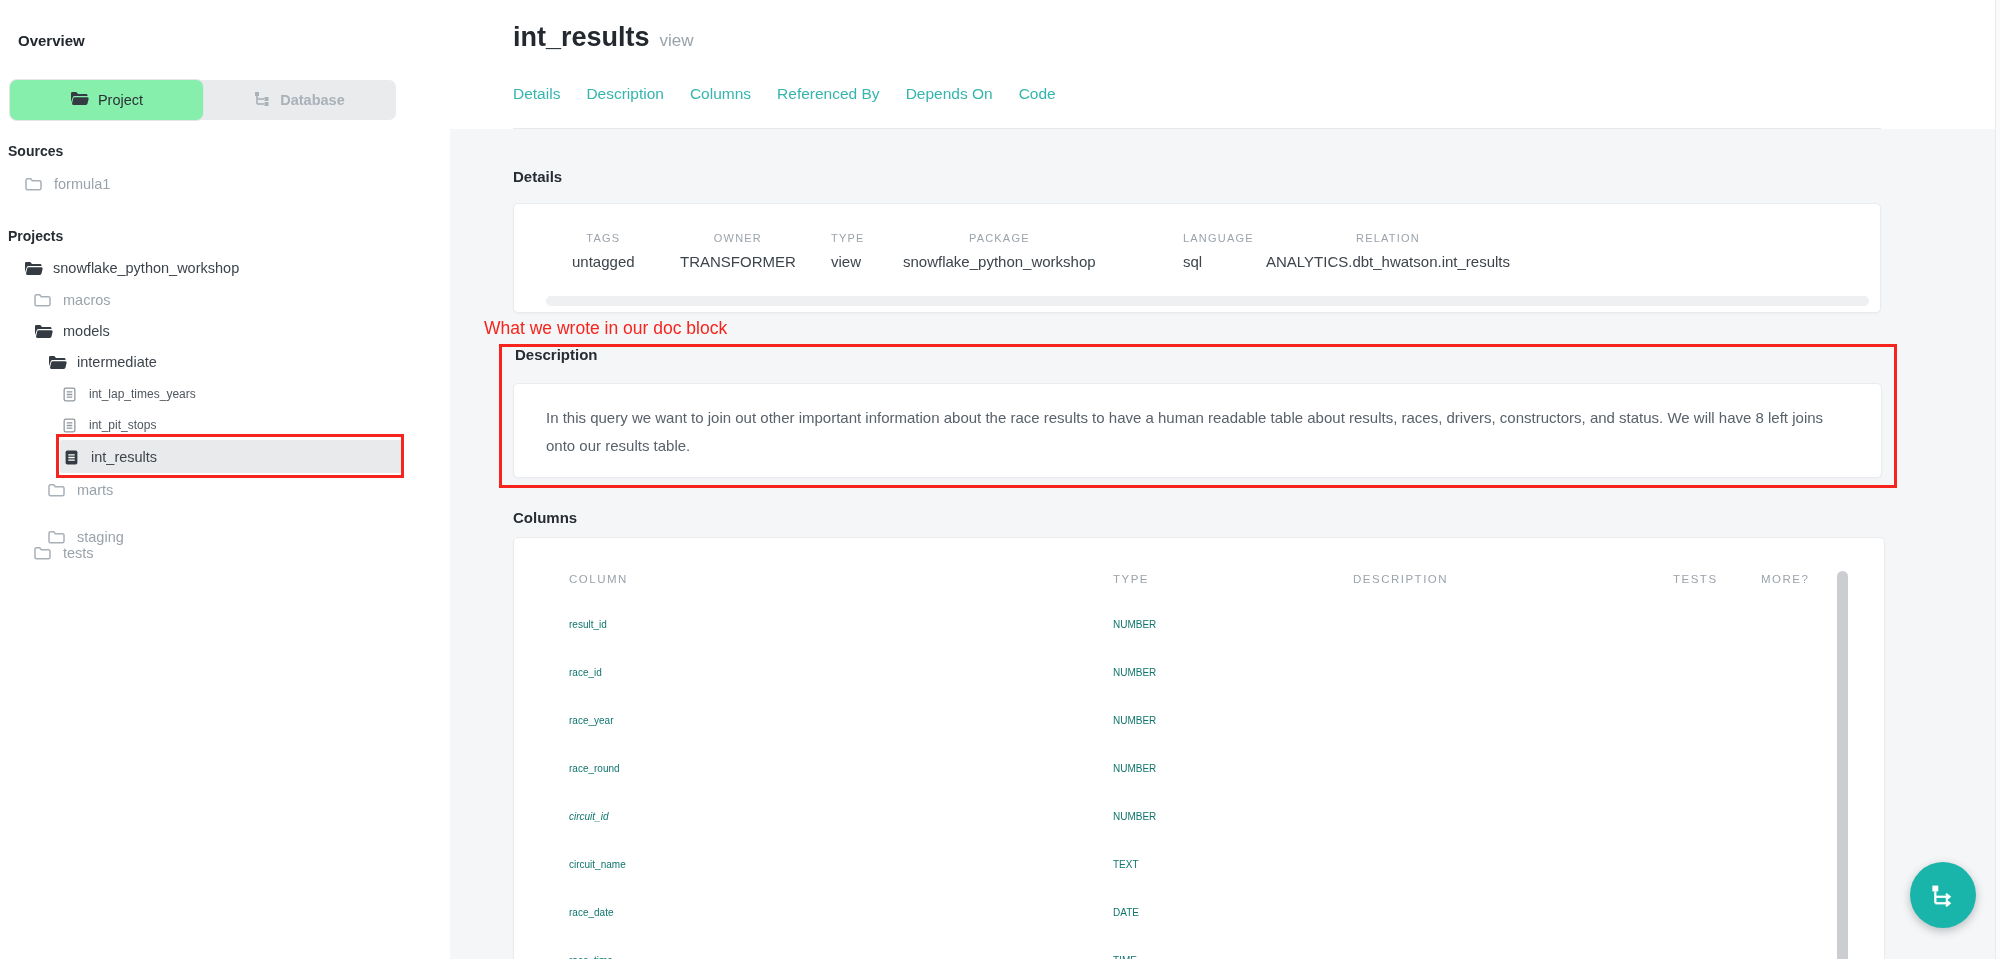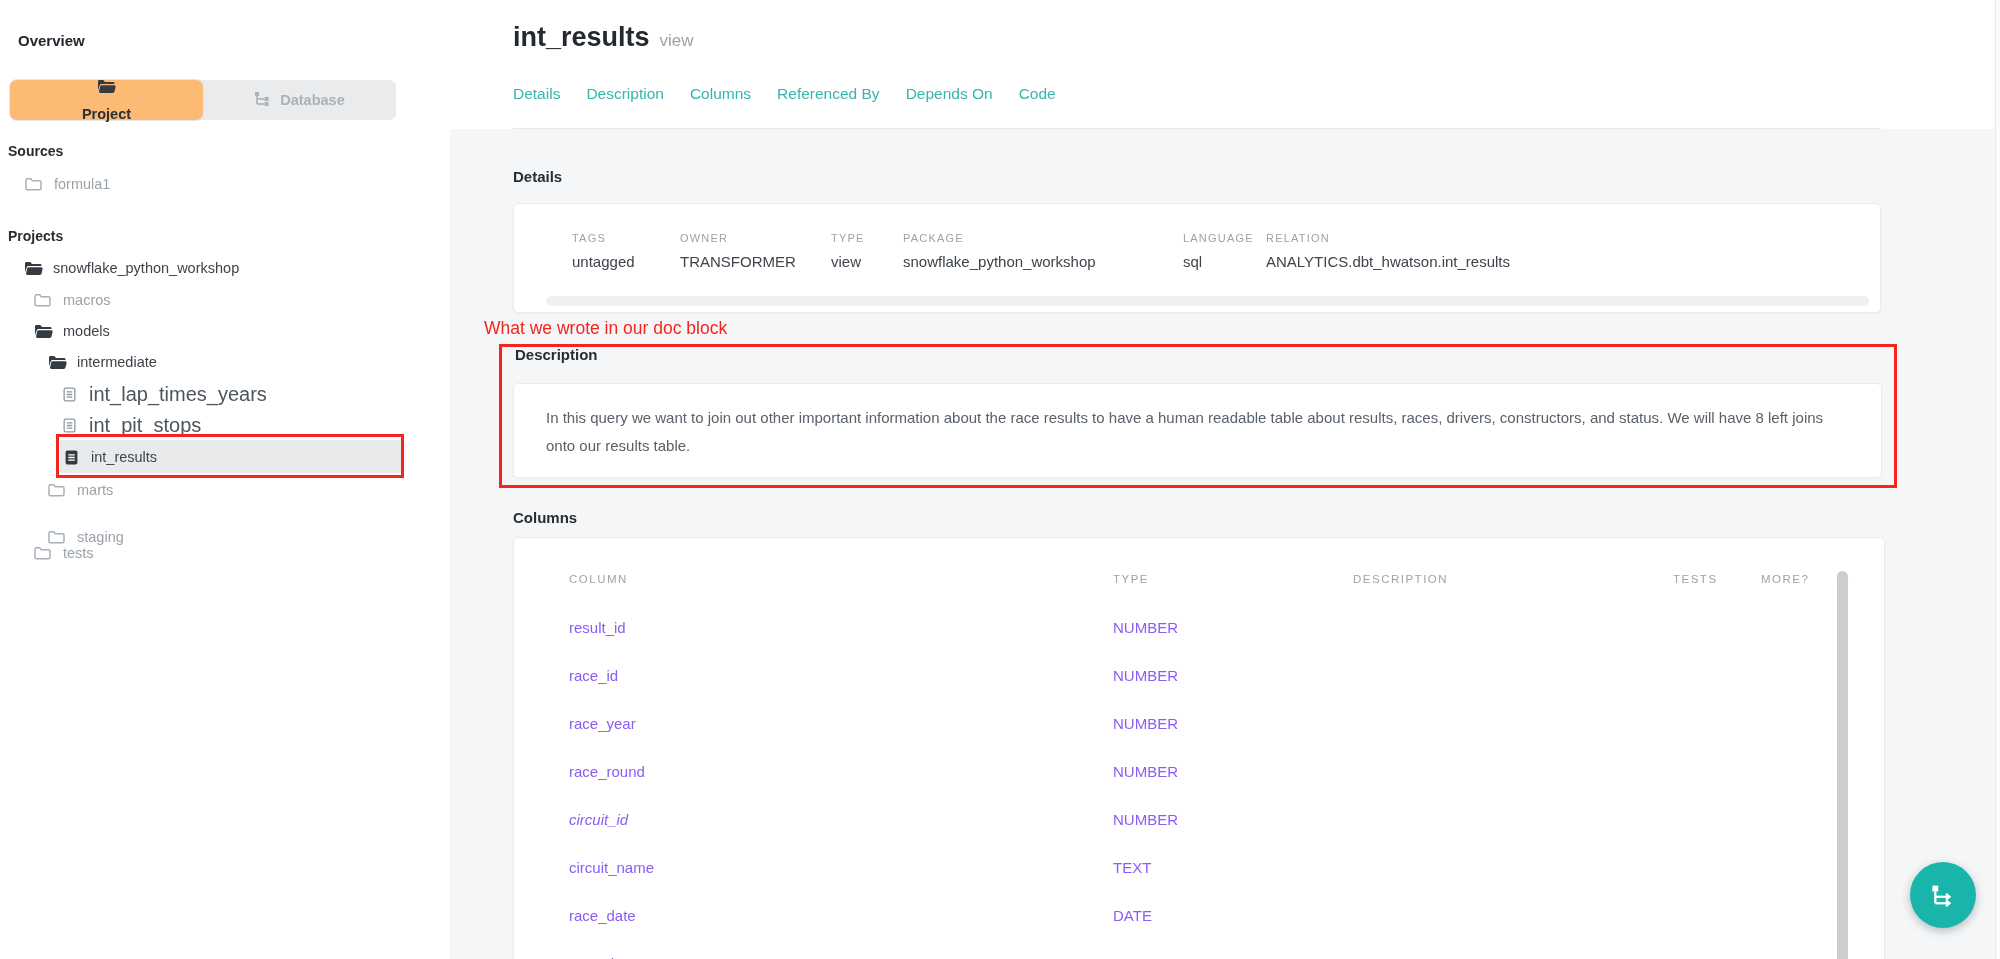--- a/index.html
+++ b/index.html
@@ -7,62 +7,62 @@
   html,body { width:2000px; height:959px; overflow:hidden; background:#ffffff;
     font-family:"Liberation Sans", sans-serif; -webkit-font-smoothing:antialiased; }
 
   
   #sidebar { position:absolute; left:0; top:0; width:450px; height:959px; background:#ffffff; z-index:3; }
   .overview { position:absolute; left:18px; top:32px; font-size:15px; font-weight:bold; color:#21272d; }
   .seg-toggle { position:absolute; left:10px; top:80px; width:386px; height:40px;
     background:#e9ebed; border-radius:7px; display:flex; }
   .seg { flex:1 1 50%; display:flex; align-items:center; justify-content:center; gap:9px;
     font-size:14.5px; cursor:pointer; }
-  .seg.active { background:#fdba74; border-radius:7px; font-weight:bold; color:#2b3137;
-    box-shadow:0 0 0 1px #e3e5e7;flex-direction:column; }
+  .seg.active { background:#86efac; border-radius:7px; font-weight:normal; color:#2b3137;
+    box-shadow:0 0 0 1px #e3e5e7; }
   .seg.inactive { color:#a9b1b9; font-weight:600; }
   .side-heading { position:absolute; left:8px; font-size:14px; font-weight:bold; color:#272d33; }
   .tree-row { position:absolute; height:26px; display:flex; align-items:center; cursor:pointer; }
   .tree-row .ticon { display:inline-flex; flex:none; }
   .t-muted  { color:#9aa2aa; font-size:14.5px; }
   .t-dark   { color:#3d444b; font-size:14.5px; }
-  .t-file   { color:#4d555d; font-size:20px; }
+  .t-file   { color:#4d555d; font-size:12px; }
   .sel-bg { position:absolute; left:60px; top:440px; width:342px; height:33px;
     background:#e9eaec; border-radius:3px; z-index:-1; }
   .redbox { position:absolute; border:3px solid #f5251d; background:transparent; z-index:5; pointer-events:none; }
 
   
   #main-header { position:absolute; left:450px; top:0; width:1550px; height:129px; background:#ffffff; }
   .model-title { position:absolute; left:63px; top:22px; font-size:27px; font-weight:bold; color:#23292e; }
   .model-title .subtitle { font-size:17px; font-weight:normal; color:#9aa3ab; margin-left:10px; }
   .tabs { position:absolute; left:63px; top:85px; display:flex; gap:26px; }
   .tab { font-size:15.5px; color:#35b5ae; cursor:pointer; white-space:nowrap; }
   .hdr-divider { position:absolute; left:513px; top:128px; width:1368px; height:1px; background:#e7e9ea; }
 
   
   #panel { position:absolute; left:450px; top:129px; width:1550px; height:830px; background:#f5f6f8; }
   .sec-heading { position:absolute; font-size:15px; font-weight:bold; color:#272d33; }
   .card { position:absolute; background:#ffffff; border:1px solid #e9ebec; border-radius:5px;
     box-shadow:0 1px 2px rgba(30,40,50,0.03); }
 
   
   .dfield { position:absolute; top:28px; }
-  .dlabel { font-size:11px; letter-spacing:1.2px; color:#9ba3ab; font-weight:500; }
+  .dlabel { font-size:11px; letter-spacing:1.2px; color:#9ba3ab; font-weight:500;text-align:center; }
   .dvalue { font-size:15px; color:#3d444b; margin-top:9px; }
   .hscroll { position:absolute; left:32px; top:92px; width:1323px; height:10px;
     background:#eef0f1; border-radius:5px; cursor:pointer; }
 
   
   .desc-body { position:absolute; left:32px; top:20px; width:1305px;
     font-size:15px; line-height:28px; color:#59616a; }
 
   
   .th { position:absolute; font-size:11.5px; letter-spacing:1.5px; color:#9ba3ab; font-weight:500; }
   .trow { position:absolute; left:0; width:1310px; height:30px; cursor:pointer; }
-  .tcell { position:absolute; font-size:15px; color:#8b5cf6; }
+  .tcell { position:absolute; font-size:10px; color:#0f766e; }
   .vscroll { position:absolute; left:1323px; top:33px; width:11px; height:420px;
     background:#cbcdd0; border-radius:6px; cursor:pointer; }
 
   .annotation-label { position:absolute; left:484px; top:318px; font-size:17.5px; color:#f5251d; z-index:5; }
 
   .fab { position:absolute; left:1910px; top:862px; width:66px; height:66px; border-radius:50%;
     background:#19b5aa; display:flex; align-items:center; justify-content:center; cursor:pointer;
     box-shadow:0 3px 10px rgba(20,40,40,0.28); z-index:6; }
 
   .page-scroll-edge { position:absolute; left:1995px; top:0; width:5px; height:959px;

